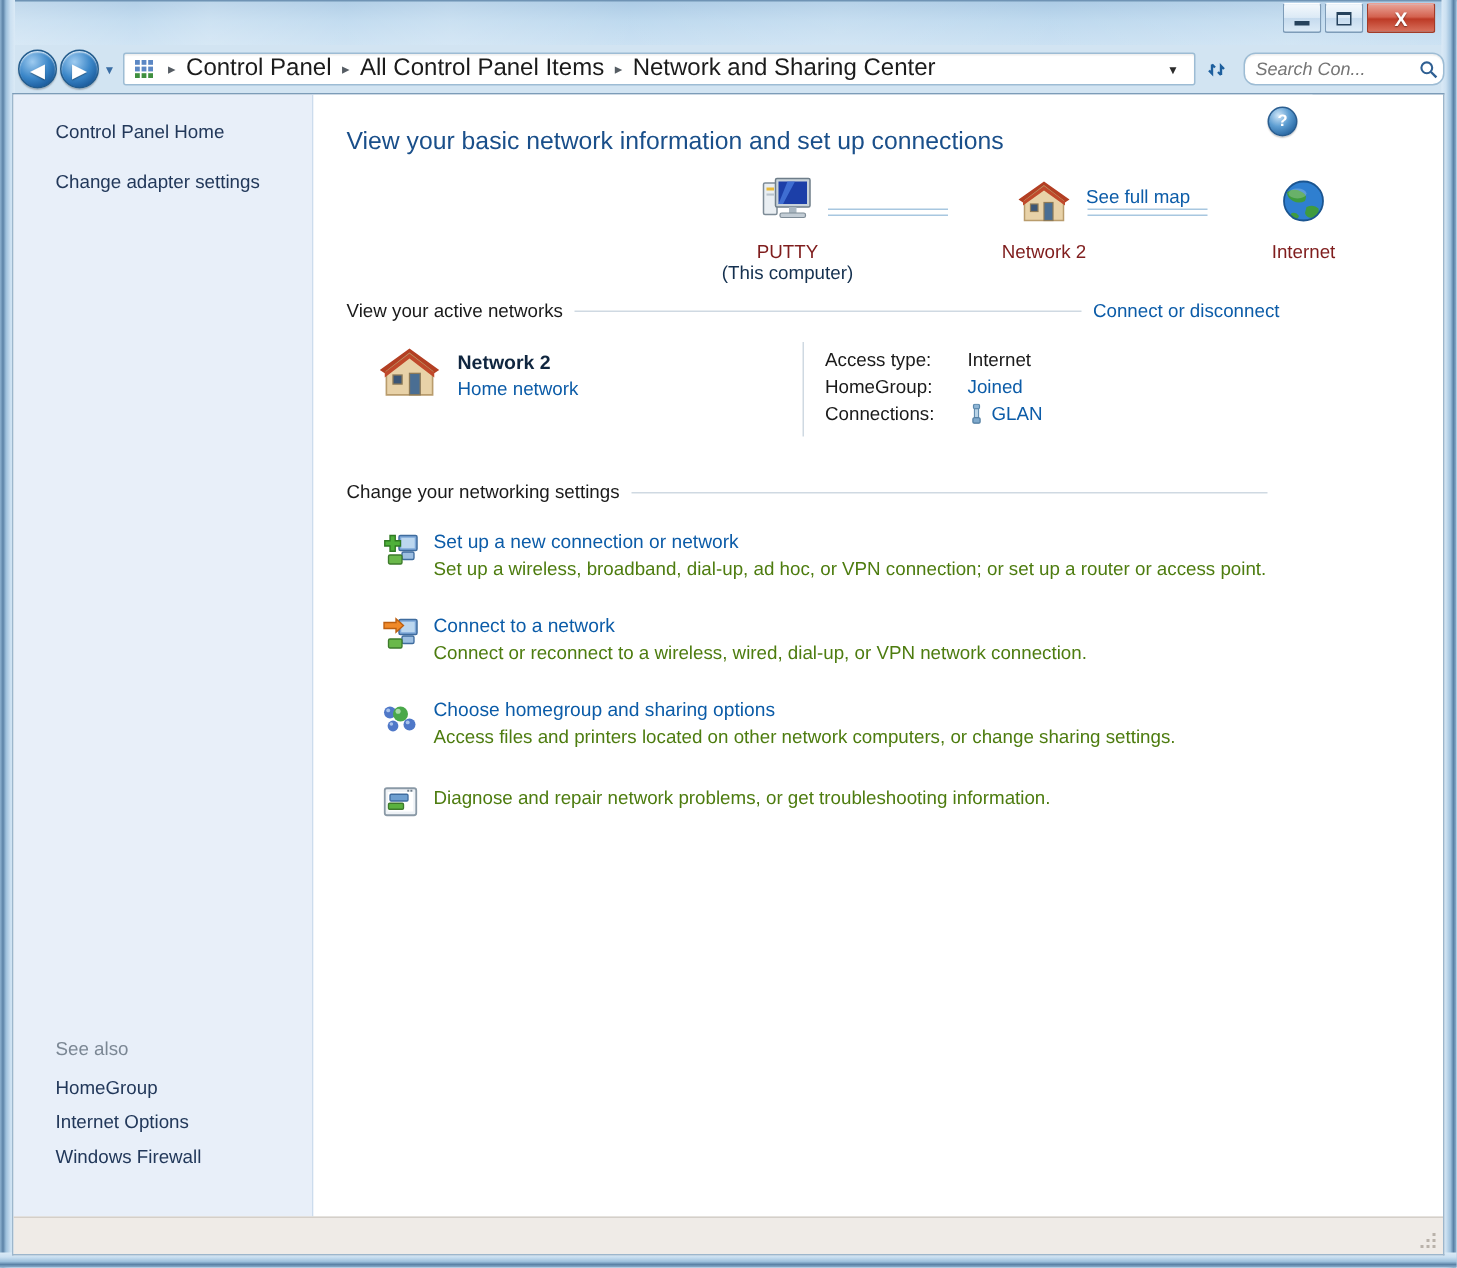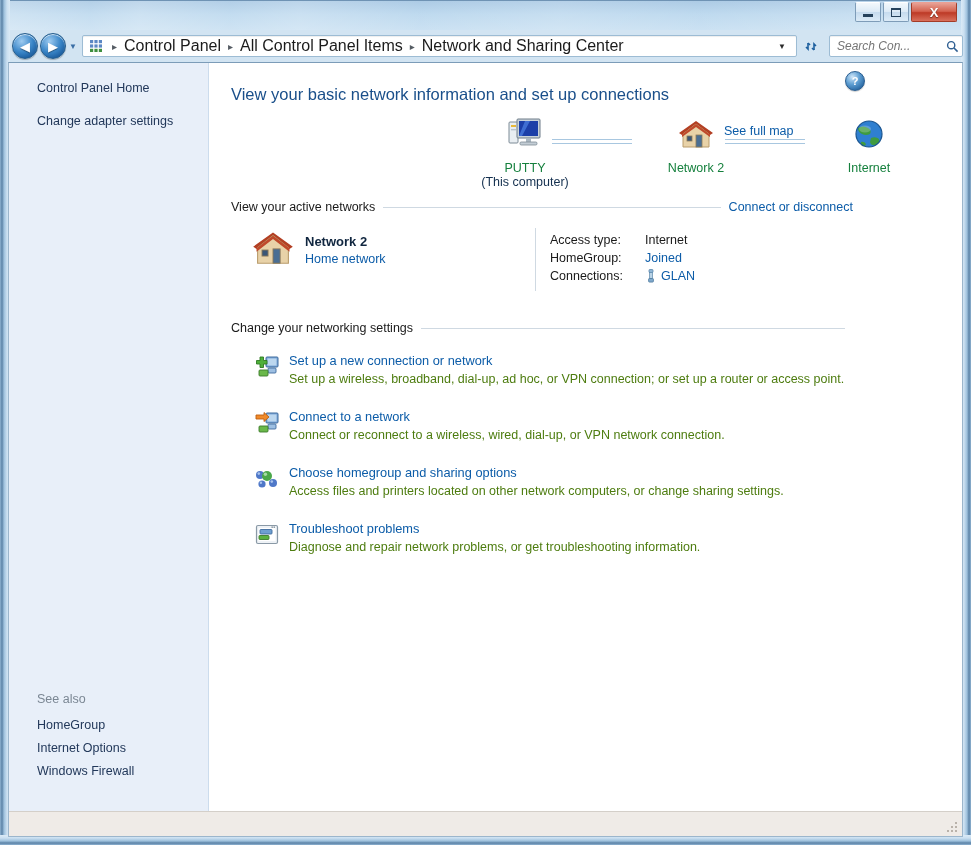--- a/index.html
+++ b/index.html
@@ -175,21 +175,21 @@
     display: flex; align-items: center; justify-content: center;
     color: #1d5f9e; font-size: 13px; font-weight: bold;
     cursor: default; flex: 0 0 auto;
   }
   #search-box {
     width: 134px;
     height: 22px;
     margin-left: 5px;
     background: #ffffff;
     border: 1px solid #9dbcd4;
-    border-radius: 2px;
+    border-radius: 8px;
     box-sizing: border-box;
     display: flex;
     align-items: center;
     box-shadow: inset 0 1px 1px rgba(0,0,0,0.07);
     flex: 0 0 auto;
   }
   #search-input {
     border: none; outline: none;
     flex: 1 1 auto;
     font-family: "Liberation Sans", sans-serif;
@@ -303,21 +303,21 @@
     margin-top: 12px;
     padding-left: 22px;
   }
   .map-node {
     position: absolute;
     text-align: center;
     width: 120px;
     cursor: default;
   }
   .map-node .node-label {
-    color: #15803d;
+    color: #7f1d1d;
     font-size: 12.5px;
     display: block;
     margin-top: 2px;
     white-space: nowrap;
   }
   .map-node .node-sub {
     color: #14304f;
     font-size: 12.5px;
     display: block;
     white-space: nowrap;
@@ -688,21 +688,20 @@
               <svg width="26" height="26" viewBox="0 0 26 26" aria-hidden="true">
                 <rect x="1.5" y="2.5" width="21" height="18" rx="1.5" fill="#eef2f6" stroke="#8a99a6" stroke-width="1.2"></rect>
                 <rect x="3.5" y="5" width="17" height="13" fill="#ffffff"></rect>
                 <rect x="5" y="6.5" width="12" height="4.5" rx="0.8" fill="#6e9fd0" stroke="#3f6c9e" stroke-width="0.9"></rect>
                 <rect x="4" y="12.5" width="10" height="4" rx="0.8" fill="#5bb23f" stroke="#3d7a2b" stroke-width="0.9"></rect>
                 <rect x="16.5" y="3.5" width="1.3" height="1.3" fill="#6e7d89"></rect>
                 <rect x="18.6" y="3.5" width="1.3" height="1.3" fill="#6e7d89"></rect>
               </svg>
             </div>
             <div class="action-text">
-              <a class="action-title">Troubleshoot problems</a>
               <span class="action-desc">Diagnose and repair network problems, or get troubleshooting information.</span>
             </div>
           </div>
 
         </div>
       </div>
     </div>
 
     <div id="statusbar">
       <span></span>

